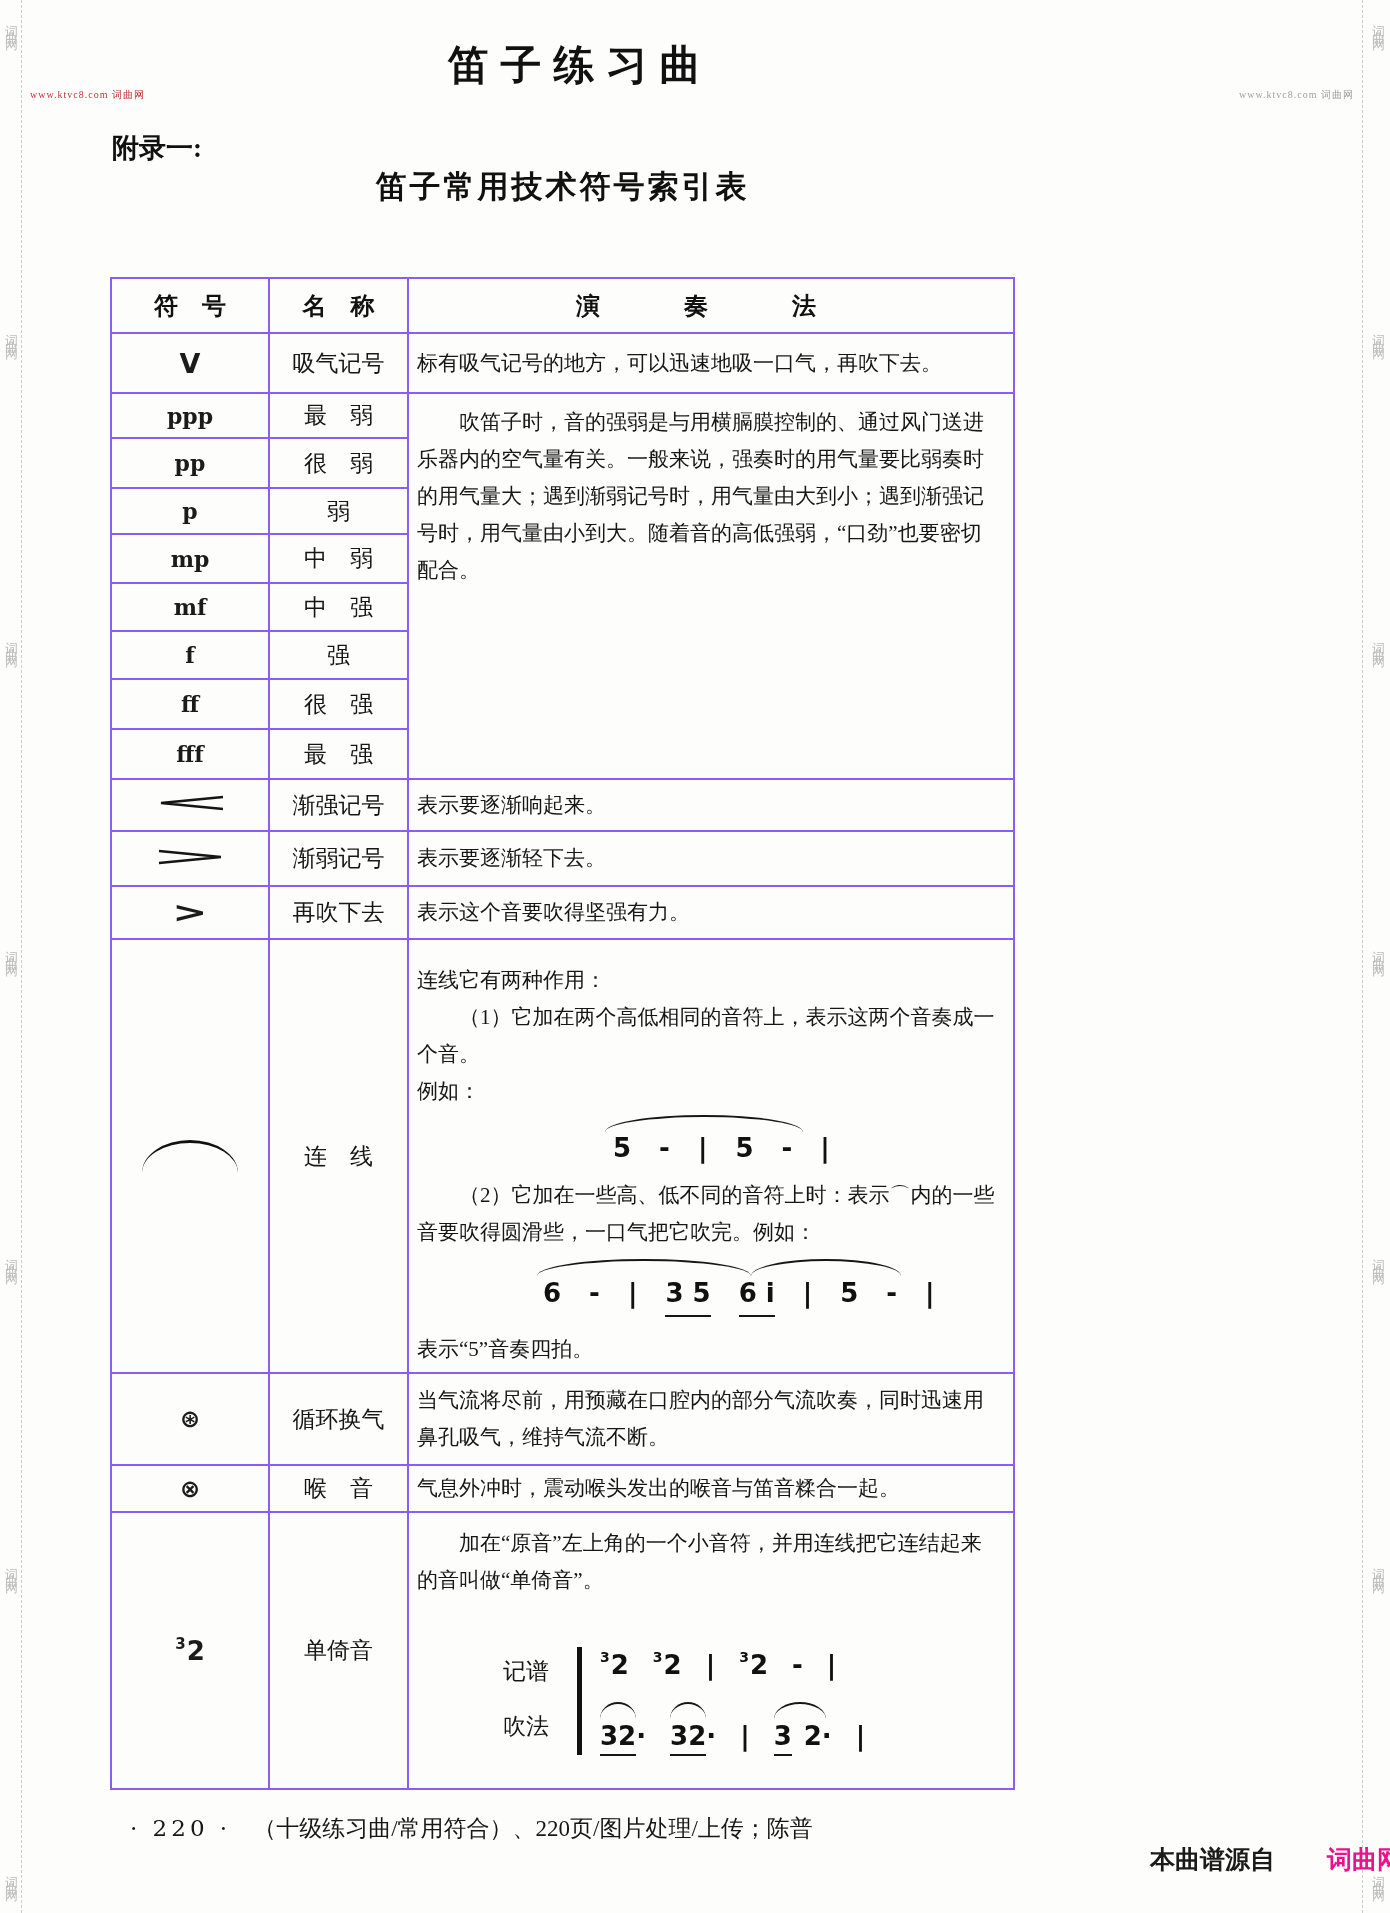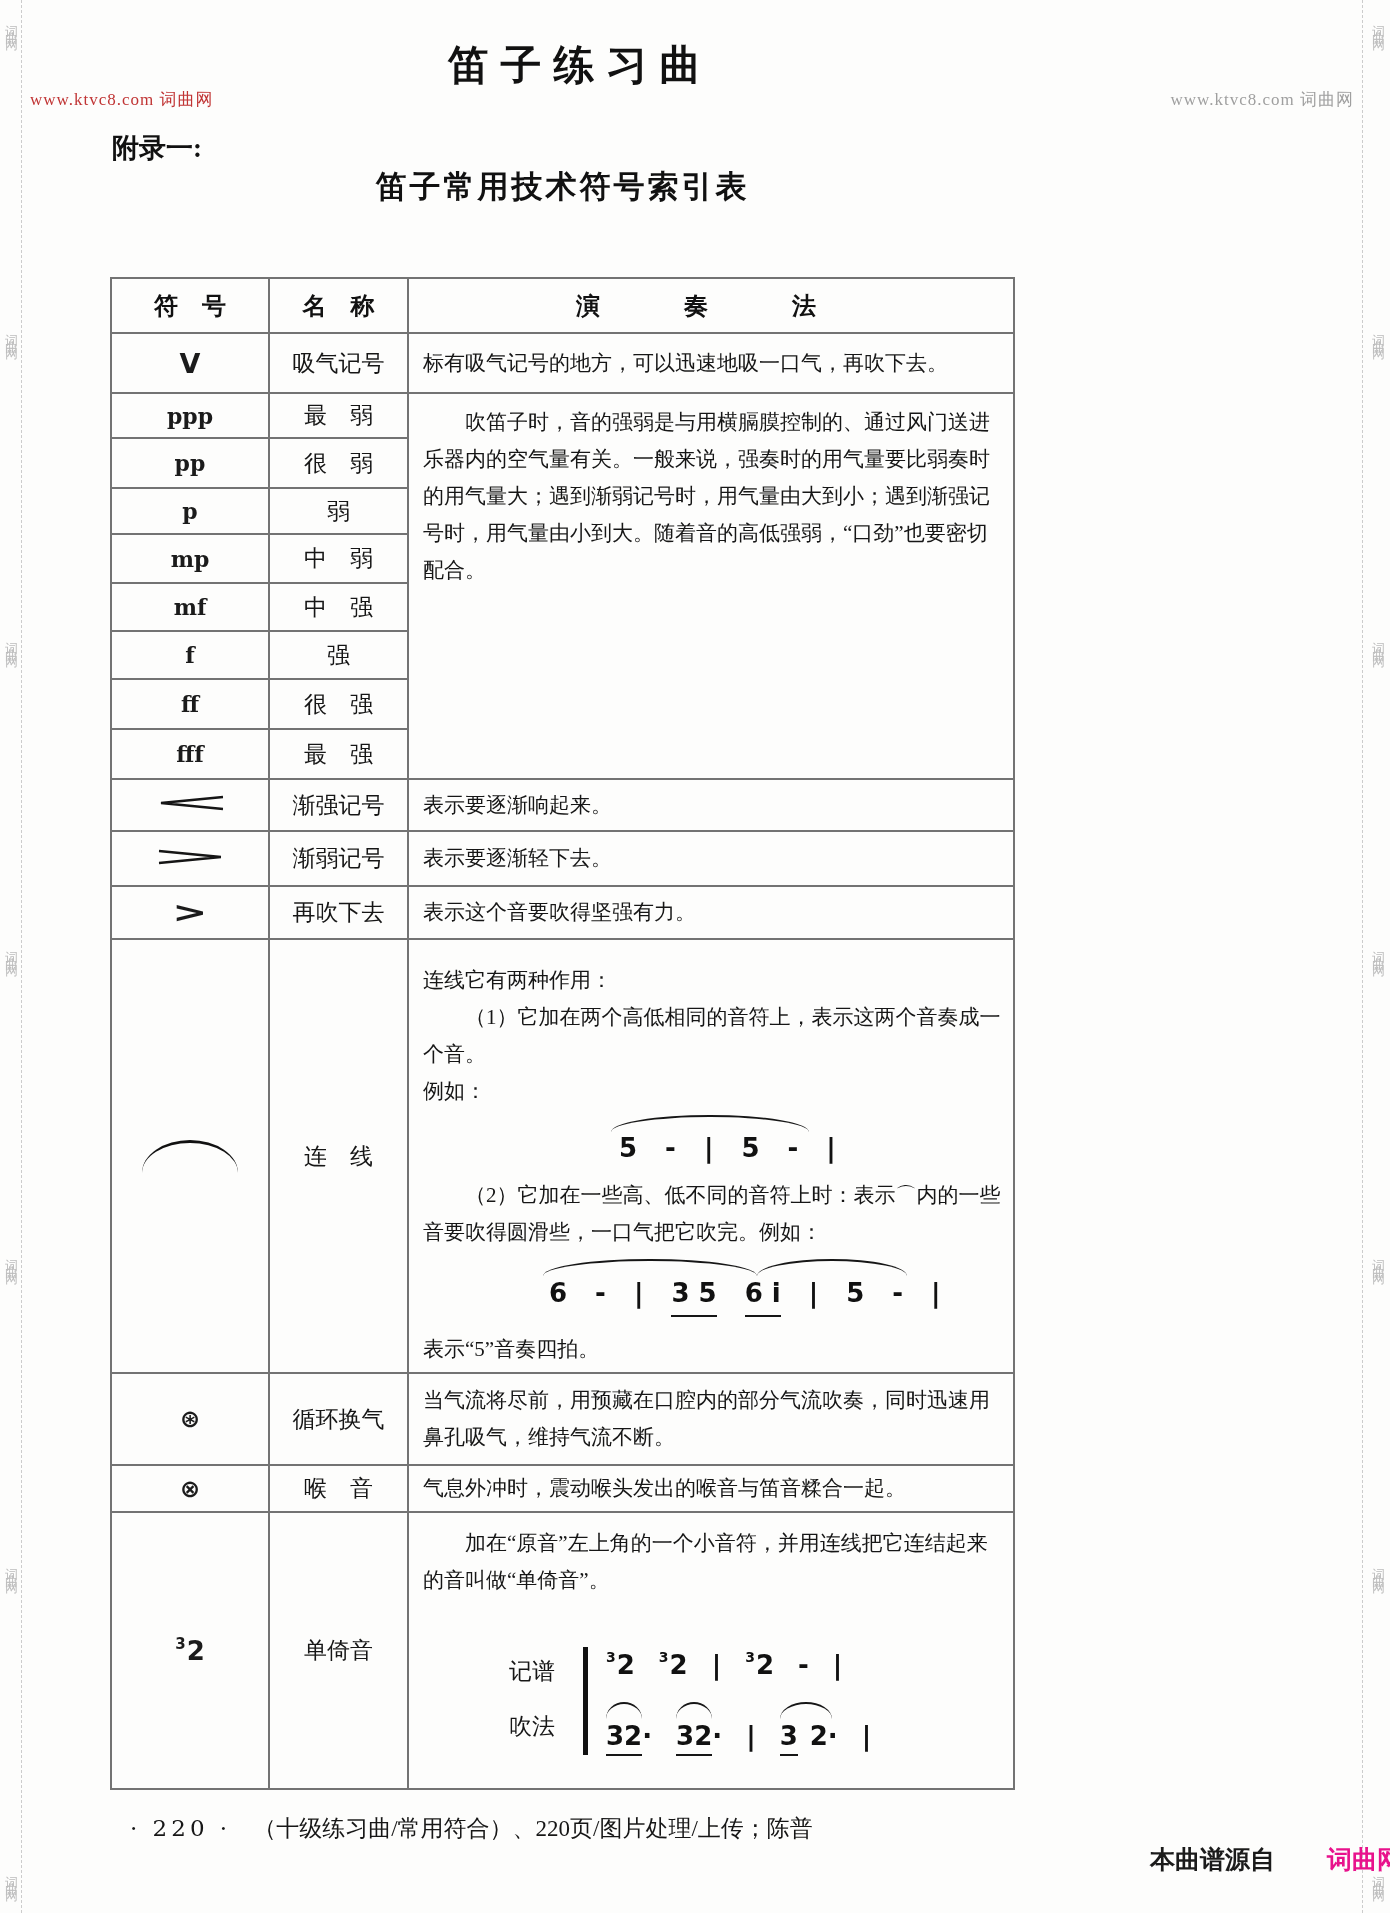--- a/index.html
+++ b/index.html
@@ -11,35 +11,35 @@
   
   .edge-col{position:absolute;top:0;height:1900px;display:flex;flex-direction:column;
     justify-content:space-between;padding:14px 0;box-sizing:border-box;}
   .edge-left{left:2px;}
   .edge-right{right:3px;}
   .vtext{writing-mode:vertical-rl;text-orientation:upright;font-size:13px;
     color:#bdbdbd;letter-spacing:7px;font-family:"Liberation Serif",serif;}
   .edge-line-l{position:absolute;left:21px;top:0;height:1913px;border-left:1px dashed #cccccc;}
   .edge-line-r{position:absolute;left:1362px;top:0;height:1913px;border-left:1px dashed #cccccc;}
   
-  .wm-top{position:absolute;top:88px;font-size:17px;letter-spacing:1px;}
+  .wm-top{position:absolute;top:88px;font-size:10px;letter-spacing:1px;}
   .wm-top.left{left:30px;color:#c03434;}
   .wm-top.right{right:36px;color:#9f9f9f;}
   .page-title{position:absolute;top:38px;left:0;width:1160px;text-align:center;
     font-size:41px;font-weight:bold;letter-spacing:12px;color:#111;}
   .appendix-label{position:absolute;left:112px;top:130px;font-size:27px;font-weight:bold;color:#111;}
   .table-title{position:absolute;left:110px;top:166px;width:905px;text-align:center;
     font-size:31px;font-weight:bold;letter-spacing:3px;color:#111;}
   
   table.sym{position:absolute;left:110px;top:277px;width:905px;border-collapse:collapse;
     table-layout:fixed;}
-  table.sym td{border:2px solid #737373;box-sizing:border-box;}
+  table.sym td{border:2px solid #8b5cf6;box-sizing:border-box;}
   td.sym-c{text-align:center;vertical-align:middle;}
   td.name-c{text-align:center;vertical-align:middle;font-size:23px;color:#161616;}
-  td.meth-c{font-size:21px;line-height:37px;padding:4px 12px 4px 14px;color:#161616;}
+  td.meth-c{font-size:21px;line-height:37px;padding:4px 12px 4px 8px;color:#161616;}
   td.vmid{vertical-align:middle;}
   td.vtop{vertical-align:top;}
   .hdr td{font-size:24px;font-weight:bold;text-align:center;vertical-align:middle;color:#111;}
   .hdr .meth-h{letter-spacing:30px;}
   .dyn-sym{font-family:"DejaVu Serif",serif;font-weight:bold;font-size:22px;}
   .v-sym{font-family:"DejaVu Sans",sans-serif;font-weight:bold;font-size:27px;}
   .accent-sym{display:inline-block;transform:scaleX(1.5);font-size:28px;font-weight:bold;
     font-family:"DejaVu Sans",sans-serif;}
   .para-indent{text-indent:2em;}
   .big-arc{width:96px;height:30px;border-top:3px solid #111;

